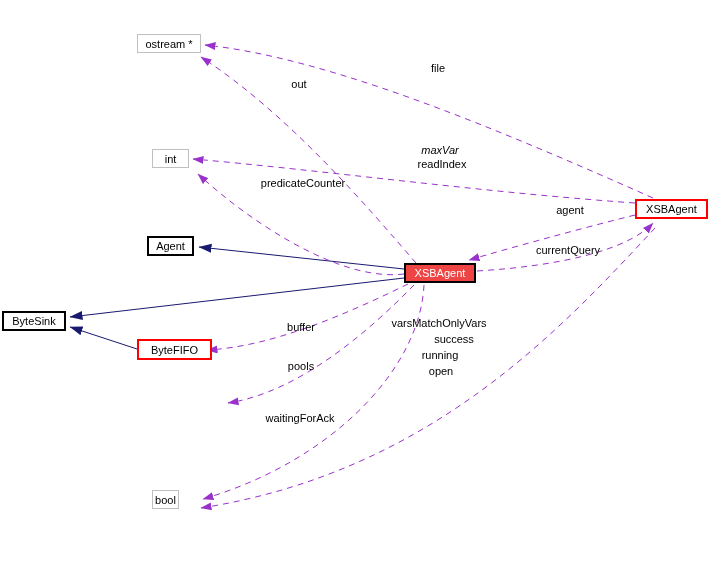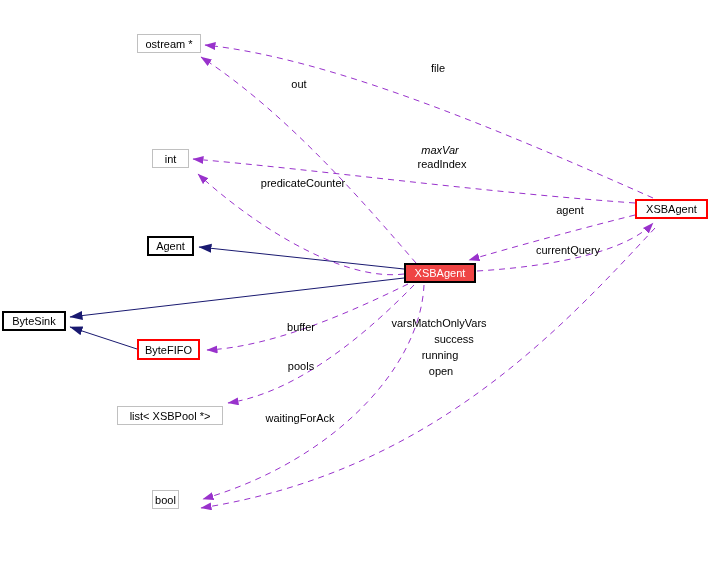--- a/index.html
+++ b/index.html
@@ -44,22 +44,21 @@
     <path d="M 408,284 C 345,315 270,347 207,350" stroke="#9932cc" stroke-width="1" fill="none" stroke-dasharray="6,5" marker-end="url(#ap)"></path>
     <path d="M 414,285 C 370,330 300,392 228,403" stroke="#9932cc" stroke-width="1" fill="none" stroke-dasharray="6,5" marker-end="url(#ap)"></path>
     <path d="M 424,285 C 420,370 330,462 203,499" stroke="#9932cc" stroke-width="1" fill="none" stroke-dasharray="6,5" marker-end="url(#ap)"></path>
     <path d="M 655,228 C 560,330 430,472 201,508" stroke="#9932cc" stroke-width="1" fill="none" stroke-dasharray="6,5" marker-end="url(#ap)"></path>
   </svg>
 
   <div class="node undocumented" style="left:137px;top:34px;width:64px;height:19px;">ostream *</div>
   <div class="node undocumented" style="left:152px;top:149px;width:37px;height:19px;">int</div>
   <div class="node documented" style="left:147px;top:236px;width:47px;height:20px;">Agent</div>
   <div class="node documented" style="left:2px;top:311px;width:64px;height:20px;">ByteSink</div>
-  <div class="node truncated" style="left:137px;top:339px;width:63px;height:21px;">ByteFIFO</div>
-  <div class="node undocumented" style="left:117px;top:406px;width:106px;height:19px;">list&lt; XSBPool *&gt;</div>
+  <div class="node truncated" style="left:137px;top:339px;width:75px;height:21px;">ByteFIFO</div>
   <div class="node undocumented" style="left:152px;top:490px;width:27px;height:19px;">bool</div>
   <div class="node central" style="left:404px;top:263px;width:72px;height:20px;">XSBAgent</div>
   <div class="node truncated" style="left:635px;top:199px;width:73px;height:20px;">XSBAgent</div>
 
   <div class="elabel" style="left:299px;top:84px;">out</div>
   <div class="elabel" style="left:438px;top:68px;">file</div>
   <div class="elabel" style="left:303px;top:183px;">predicateCounter</div>
   <div class="elabel" style="left:440px;top:150px;font-style:italic;">maxVar</div>
   <div class="elabel" style="left:442px;top:164px;">readIndex</div>
   <div class="elabel" style="left:570px;top:210px;">agent</div>

